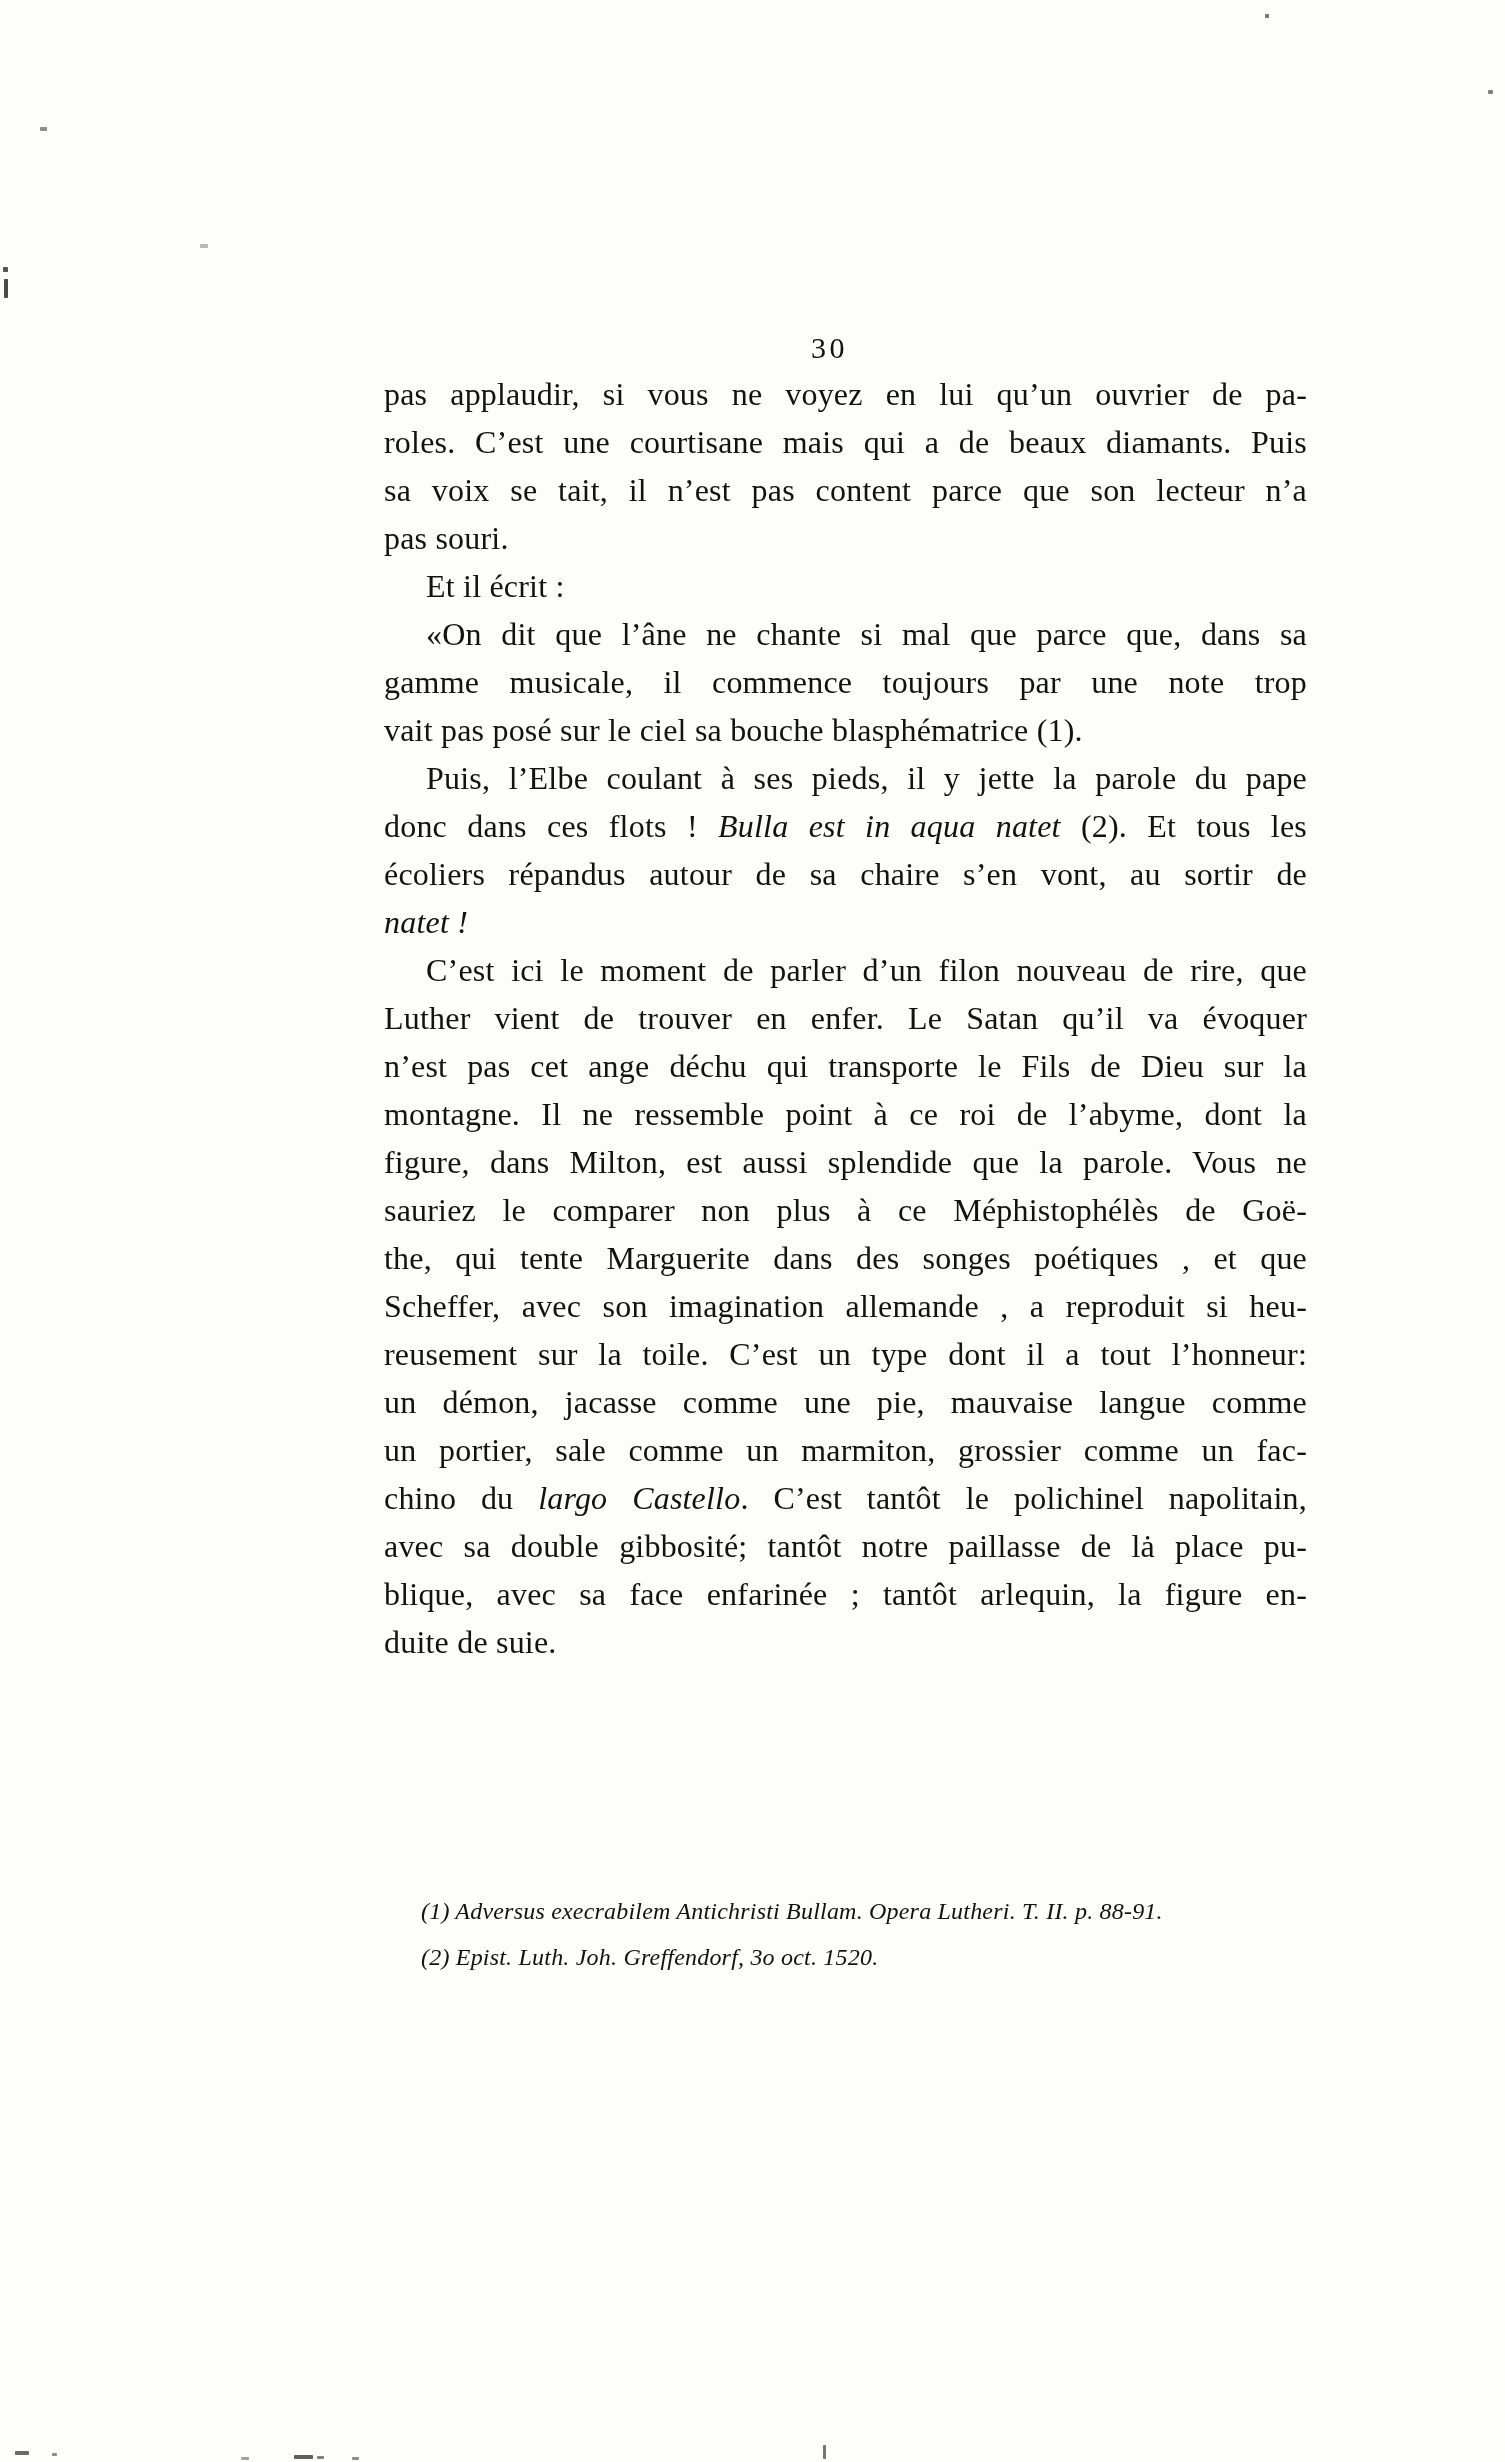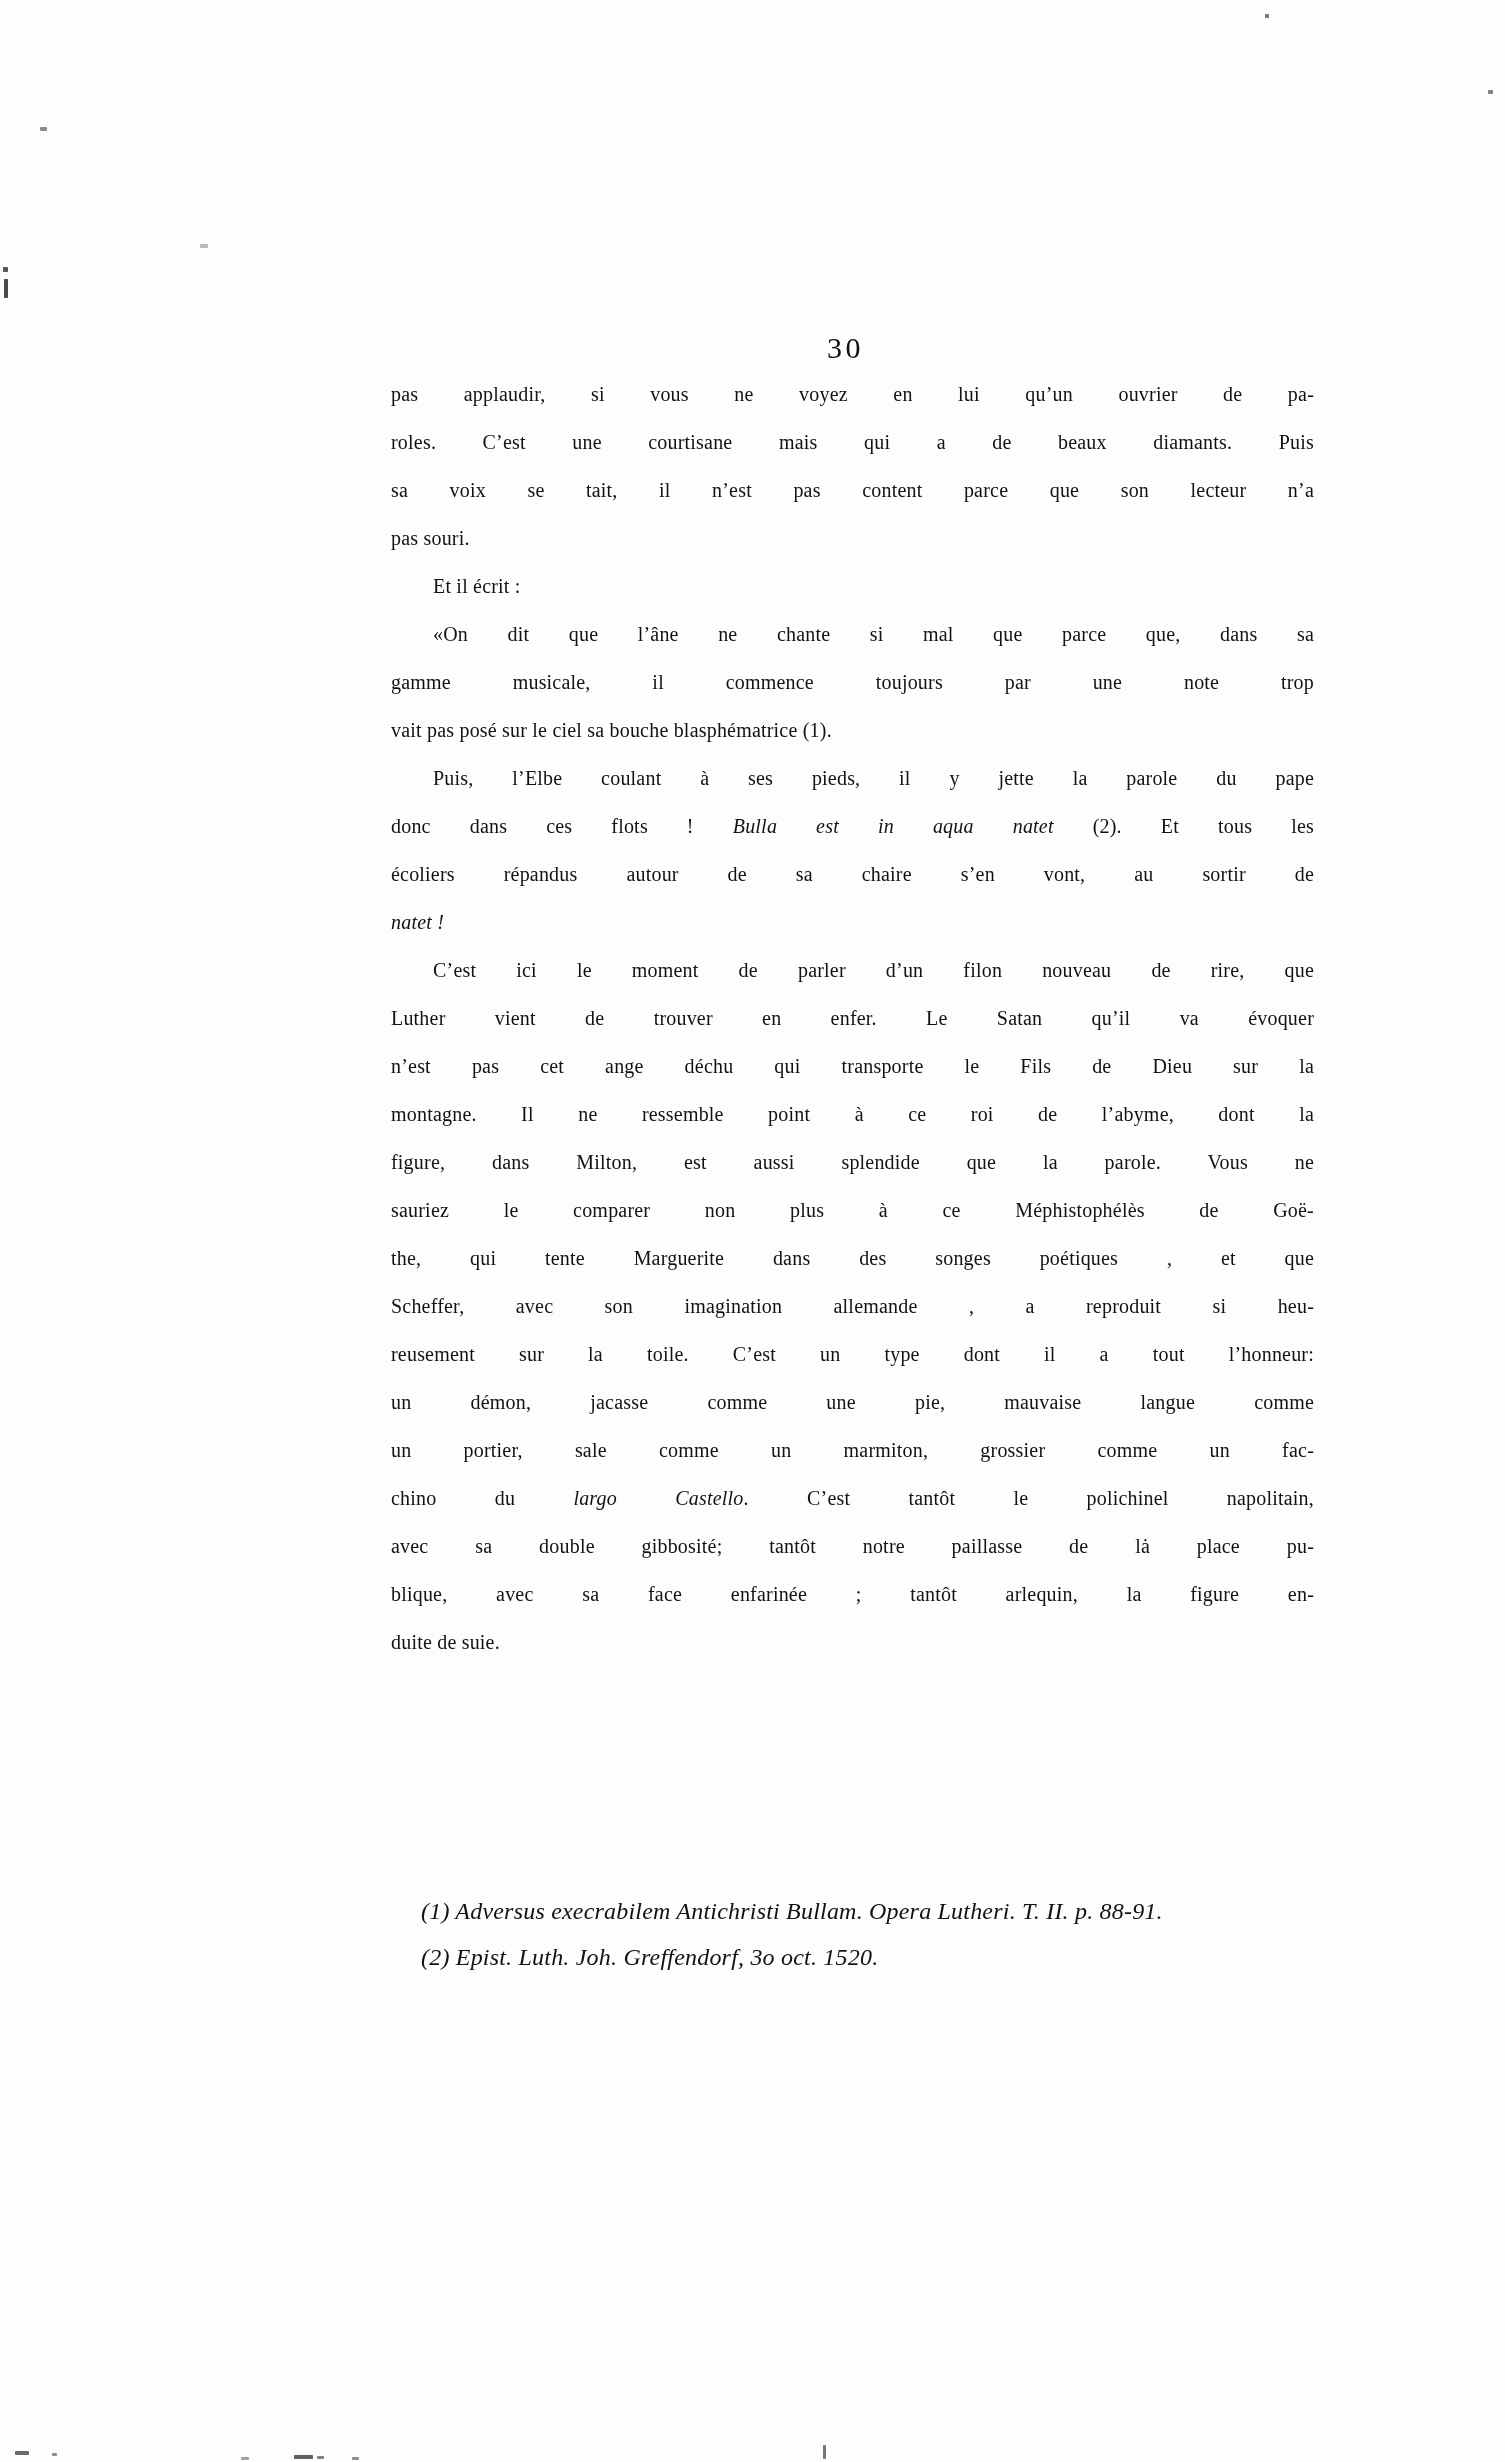--- a/index.html
+++ b/index.html
@@ -5,26 +5,26 @@
   html,body{margin:0;padding:0;background:#e8e8e4;}
   .page{
     position:relative;
     width:1506px;height:2462px;
     background:#fdfdfb;
     font-family:"Liberation Serif","DejaVu Serif",serif;
     color:#121212;
     overflow:hidden;
   }
   .page-number{
-    position:absolute;left:384px;top:331px;width:923px;
+    position:absolute;left:368px;top:331px;width:923px;
     text-align:center;font-size:30px;letter-spacing:3.4px;
   }
   .text-block{
     position:absolute;left:384px;top:370px;width:923px;
-    font-size:20px;line-height:48px;letter-spacing:0.2px;margin-left:7px;
+    font-size:32px;line-height:48px;letter-spacing:0.2px;
   }
   .line{text-align:justify;}
   .line.j{text-align-last:justify;}
   .line.f{text-align-last:left;}
   .line.indent{text-indent:42px;}
   .line i{font-style:italic;}
   .footnotes{
     position:absolute;left:384px;top:1888px;width:923px;
     font-size:24px;line-height:46px;letter-spacing:0.2px;font-style:italic;
   }

